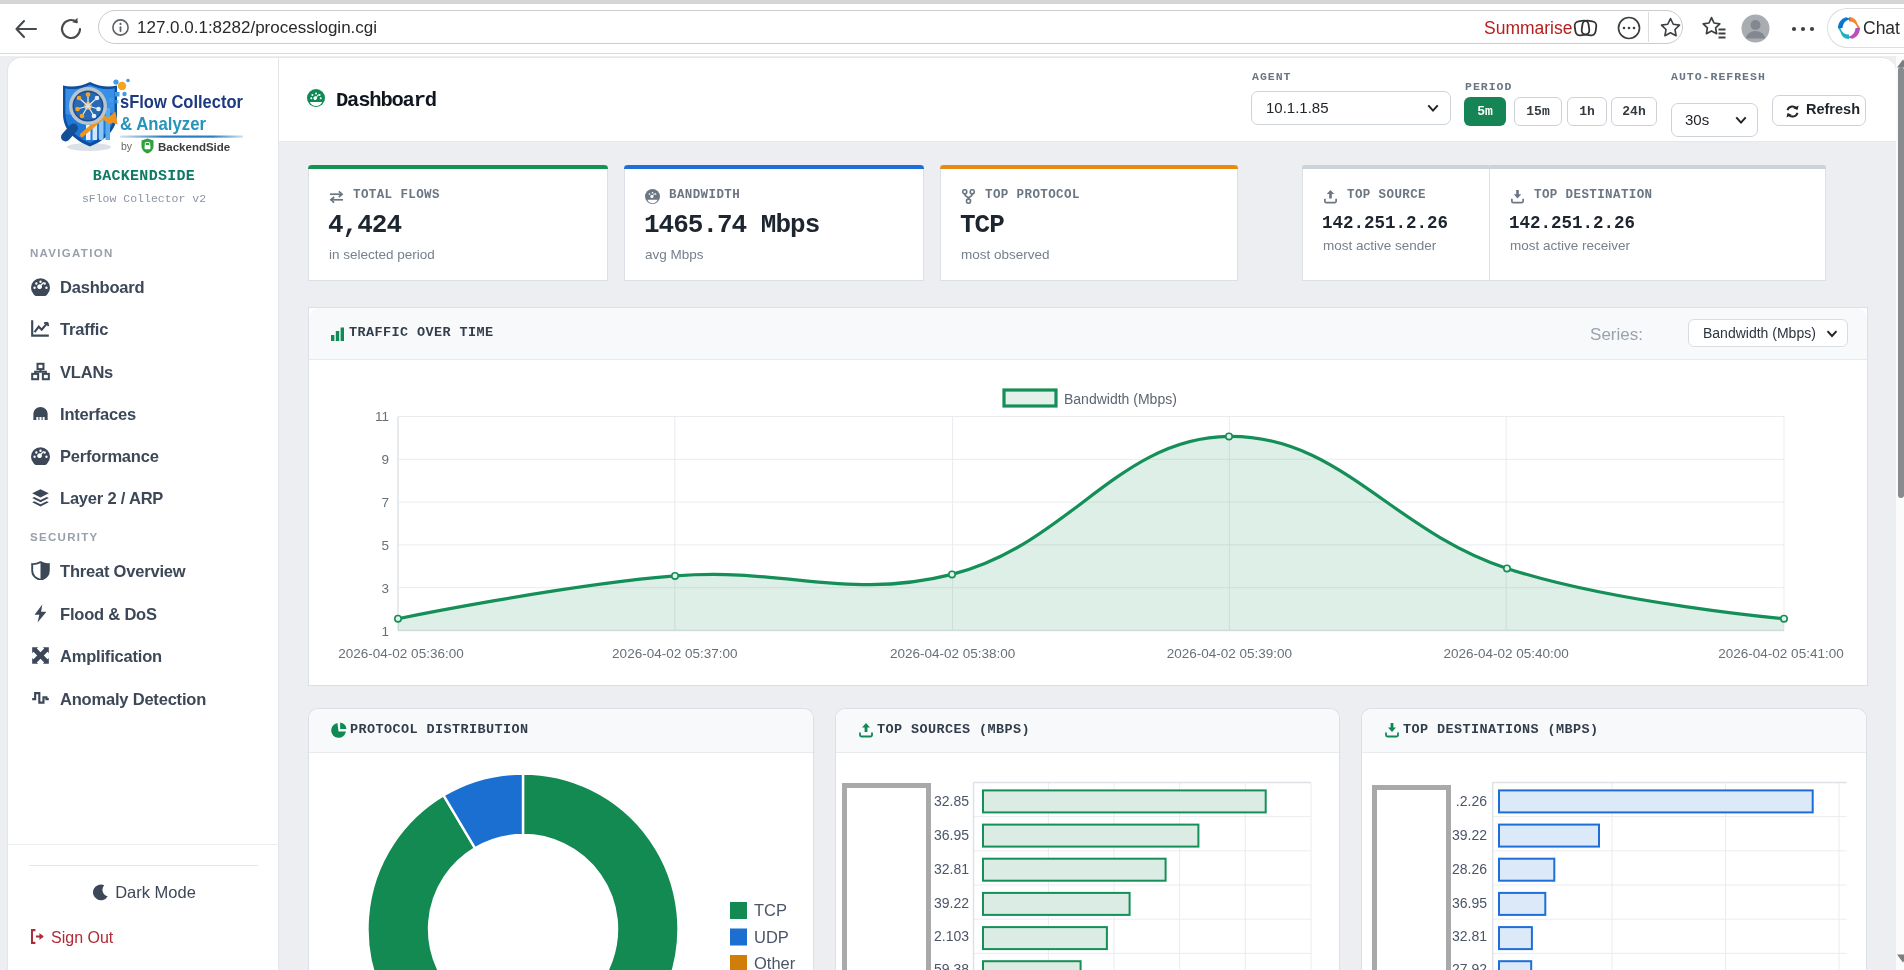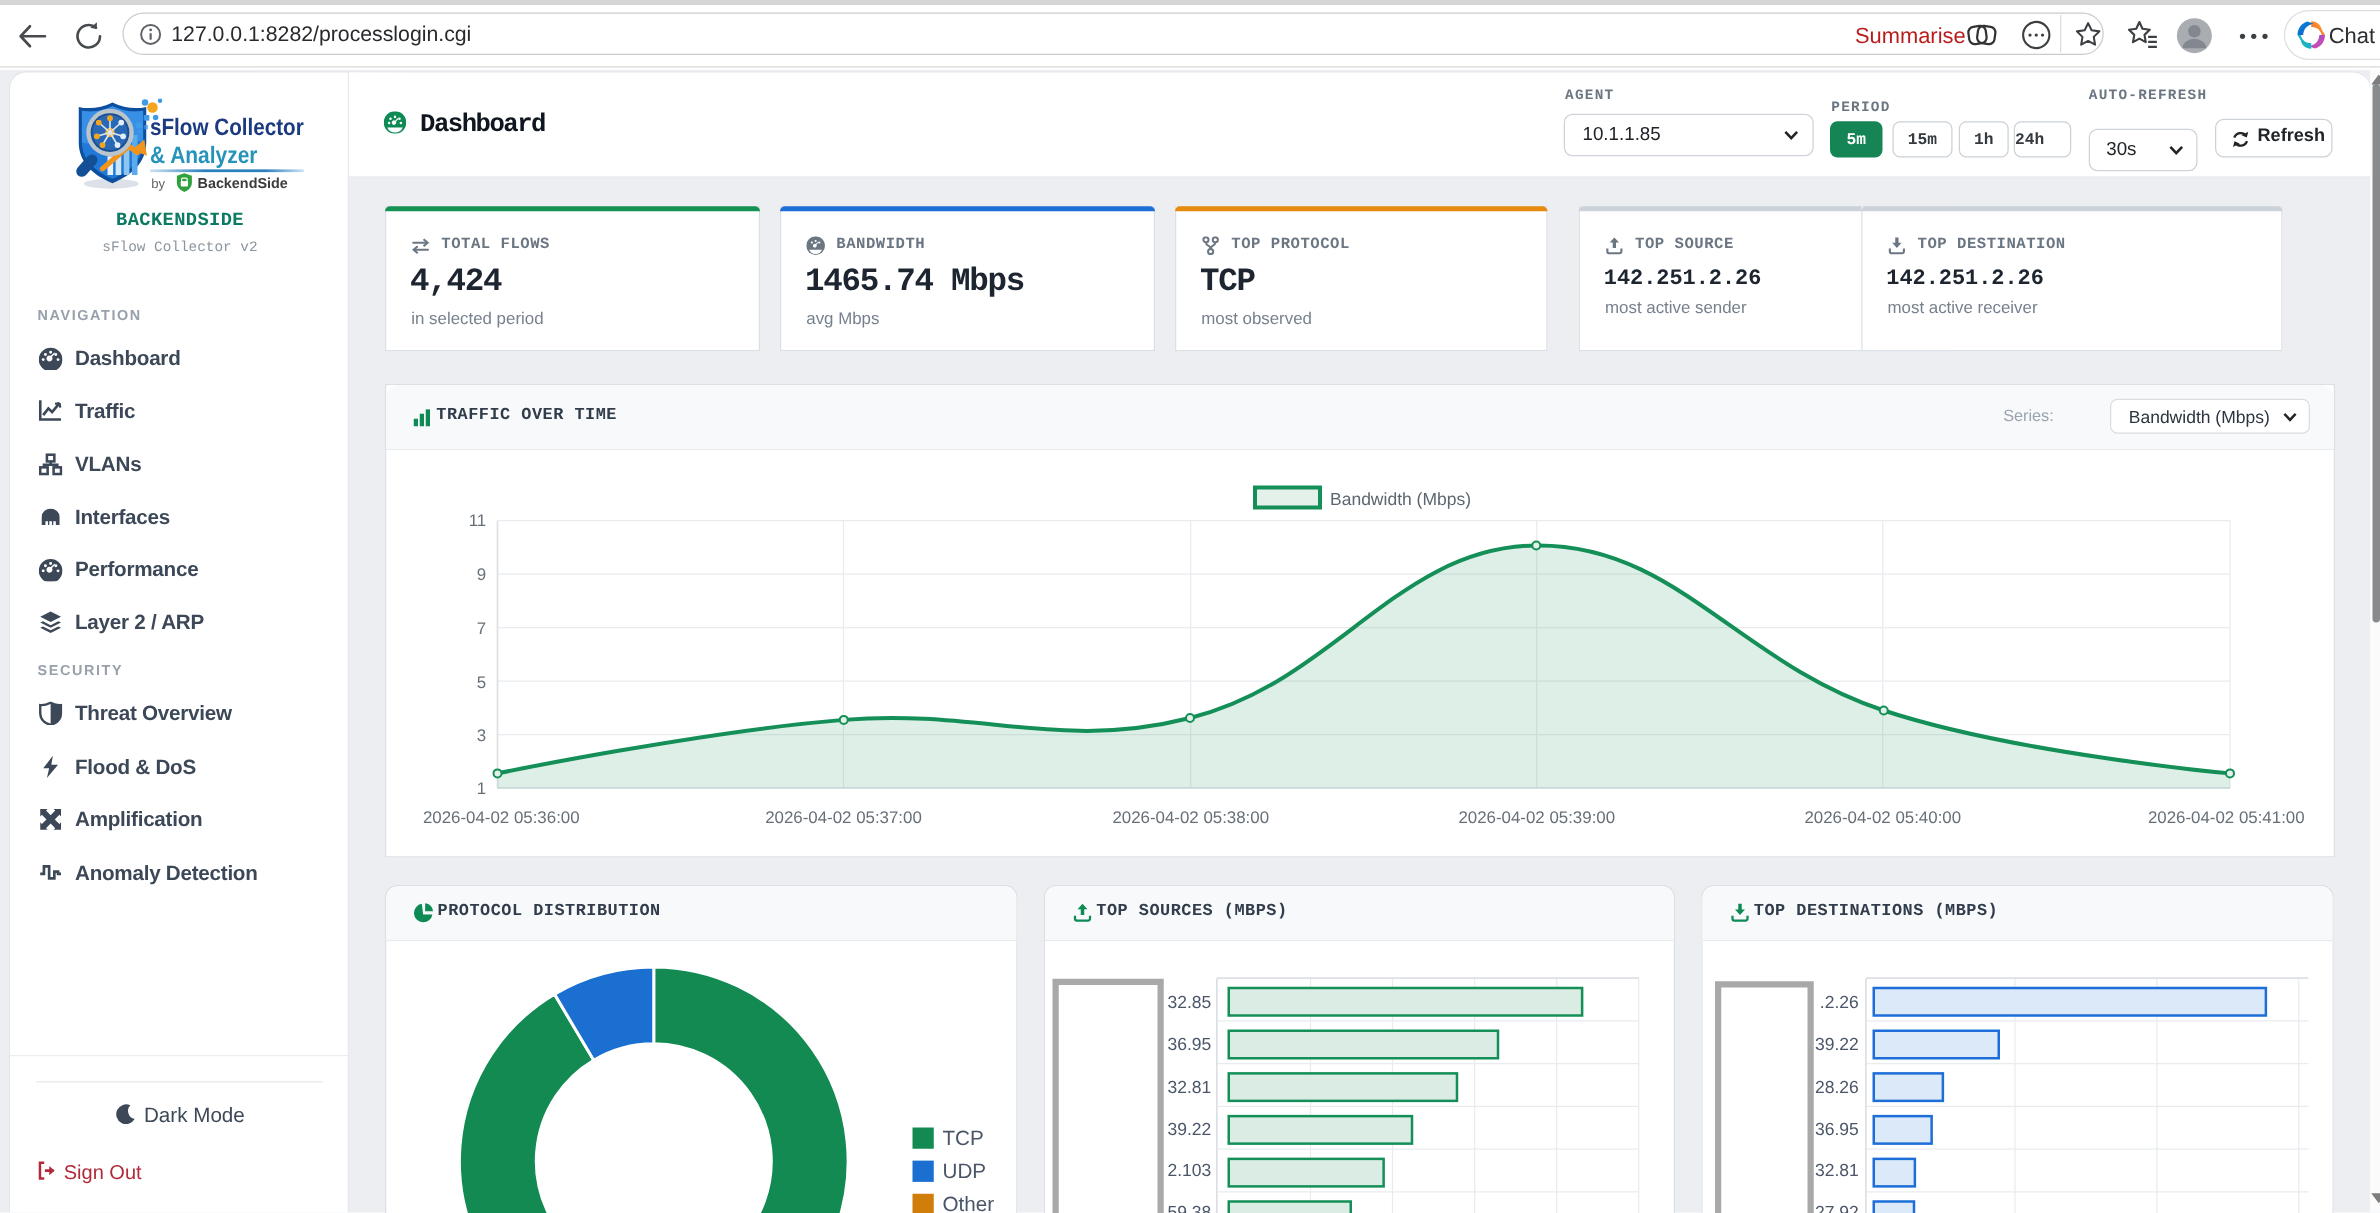--- a/index.html
+++ b/index.html
@@ -203,21 +203,21 @@
       <div style="position:absolute;left:14px;top:7px;font-size:15px;color:#212529;">10.1.1.85</div>
       <svg style="position:absolute;right:11px;top:11px" width="12" height="10" viewBox="0 0 14 11">
           <path d="M1.5 2.5 L7 8.5 L12.5 2.5" fill="none" stroke="#212529" stroke-width="2.4"></path>
         </svg>
     </div>
 
     <div class="slabel" style="position:absolute;left:1465px;top:24px;font-size:11.5px;letter-spacing:1px;">PERIOD</div>
     <div class="mono" style="position:absolute;left:1464px;top:41px;width:42px;height:29px;background:#158556;border-radius:6px;color:#fff;font-weight:bold;font-size:13px;text-align:center;line-height:29px;">5m</div>
     <div class="mono" style="position:absolute;left:1514px;top:41px;width:48px;height:29px;background:#fff;border:1px solid #ccd2d8;border-radius:6px;color:#343a40;font-weight:bold;font-size:13px;text-align:center;line-height:27px;">15m</div>
     <div class="mono" style="position:absolute;left:1567px;top:41px;width:40px;height:29px;background:#fff;border:1px solid #ccd2d8;border-radius:6px;color:#343a40;font-weight:bold;font-size:13px;text-align:center;line-height:27px;">1h</div>
-    <div class="mono" style="position:absolute;left:1611px;top:41px;width:46px;height:29px;background:#fff;border:1px solid #ccd2d8;border-radius:6px;color:#343a40;font-weight:bold;font-size:13px;line-height:27px;">24h</div>
+    <div class="mono" style="position:absolute;left:1611px;top:41px;width:46px;height:29px;background:#fff;border:1px solid #ccd2d8;border-radius:6px;color:#343a40;font-weight:bold;font-size:13px;text-align:center;line-height:27px;">24h</div>
 
     <div class="slabel" style="position:absolute;left:1671px;top:14px;font-size:11.5px;letter-spacing:1px;">AUTO-REFRESH</div>
     <div style="position:absolute;left:1671px;top:35px;width:87px;height:34px;border:1px solid #cdd3d9;border-radius:7px;background:#fff;margin-top:12px;">
       <div style="position:absolute;left:13px;top:7px;font-size:15px;color:#212529;">30s</div>
       <svg style="position:absolute;right:10px;top:11px" width="12" height="10" viewBox="0 0 14 11">
           <path d="M1.5 2.5 L7 8.5 L12.5 2.5" fill="none" stroke="#212529" stroke-width="2.4"></path>
         </svg>
     </div>
     <div style="position:absolute;left:1772px;top:39px;width:94px;height:31px;border:1px solid #ccd2d8;border-radius:7px;background:#fff;">
       <svg style="position:absolute;left:12px;top:7.5px" width="15" height="15" viewBox="0 0 16 16">
@@ -264,21 +264,21 @@
       <svg style="position:absolute;left:20px;top:23px" width="15" height="15" viewBox="0 0 16 16" fill="none" stroke="#6b7683" stroke-width="1.7">
           <circle cx="4" cy="3" r="2.2"></circle>
           <circle cx="12" cy="3" r="2.2"></circle>
           <circle cx="8" cy="13" r="2.2"></circle>
           <path d="M4 5.2 C4 9 8 7 8 10.8 M12 5.2 C12 9 8 7 8 10.8"></path>
         </svg>
       <div class="slabel" style="position:absolute;left:44px;top:22px;">TOP PROTOCOL</div>
       <div class="sval" style="position:absolute;left:19px;top:44px;">TCP</div>
       <div class="ssub" style="position:absolute;left:20px;top:81px;">most observed</div>
     </div>
-    <div class="card" style="left:1263px;top:109px;width:299px;height:116px;">
+    <div class="card" style="left:1302px;top:109px;width:299px;height:116px;">
       <div class="cardtopb" style="background:#ccd2d9;"></div>
       <svg style="position:absolute;left:20px;top:23px" width="15" height="15" viewBox="0 0 16 16">
           <path d="M8 1 L12 5.4 H9.4 V10 H6.6 V5.4 H4 Z" fill="#6b7683"></path>
           <path d="M2 10.5 V13 a1.5 1.5 0 0 0 1.5 1.5 H12.5 A1.5 1.5 0 0 0 14 13 V10.5" stroke="#6b7683" stroke-width="1.8" fill="none"></path>
         </svg>
       <div class="slabel" style="position:absolute;left:44px;top:22px;">TOP SOURCE</div>
       <div class="sval" style="position:absolute;left:19px;top:47px;font-size:17.5px;letter-spacing:0;">142.251.2.26</div>
       <div class="ssub" style="position:absolute;left:20px;top:72px;">most active sender</div>
     </div>
     <div class="card" style="left:1489px;top:109px;width:337px;height:116px;">
@@ -294,21 +294,21 @@
 
     <div class="card" style="left:308px;top:251px;width:1560px;height:379px;">
       <div class="chead" style="height:52px;">
         <svg style="position:absolute;left:21px;top:18px" width="16" height="16" viewBox="0 0 16 16" fill="#0e8a55">
             <rect x="1" y="9" width="3.4" height="6"></rect>
             <rect x="5.8" y="5" width="3.4" height="10"></rect>
             <rect x="10.6" y="1.5" width="3.4" height="13.5"></rect>
             <rect x="1" y="14" width="13" height="1.4" opacity="0"></rect>
           </svg>
         <div class="ctitle" style="position:absolute;left:40px;top:17px;">TRAFFIC OVER TIME</div>
-        <div style="position:absolute;right:224px;top:17px;font-size:13px;color:#9aa3ad;">Series:</div>
+        <div style="position:absolute;right:224px;top:17px;font-size:17px;color:#9aa3ad;">Series:</div>
         <div style="position:absolute;right:19px;top:11px;width:160px;height:28px;border:1px solid #d9dde2;border-radius:6px;background:#fff;">
           <div style="position:absolute;left:14px;top:5px;font-size:14px;color:#2b3440;">Bandwidth (Mbps)</div>
           <svg style="position:absolute;right:9px;top:9px" width="12" height="9" viewBox="0 0 14 11">
               <path d="M1.5 2.5 L7 8.5 L12.5 2.5" fill="none" stroke="#212529" stroke-width="2.4"></path>
             </svg>
         </div>
       </div>
       <svg style="position:absolute;left:0;top:0;" width="1560" height="379" viewBox="0 0 1560 379">
         <g transform="translate(-308,-307)">
 

